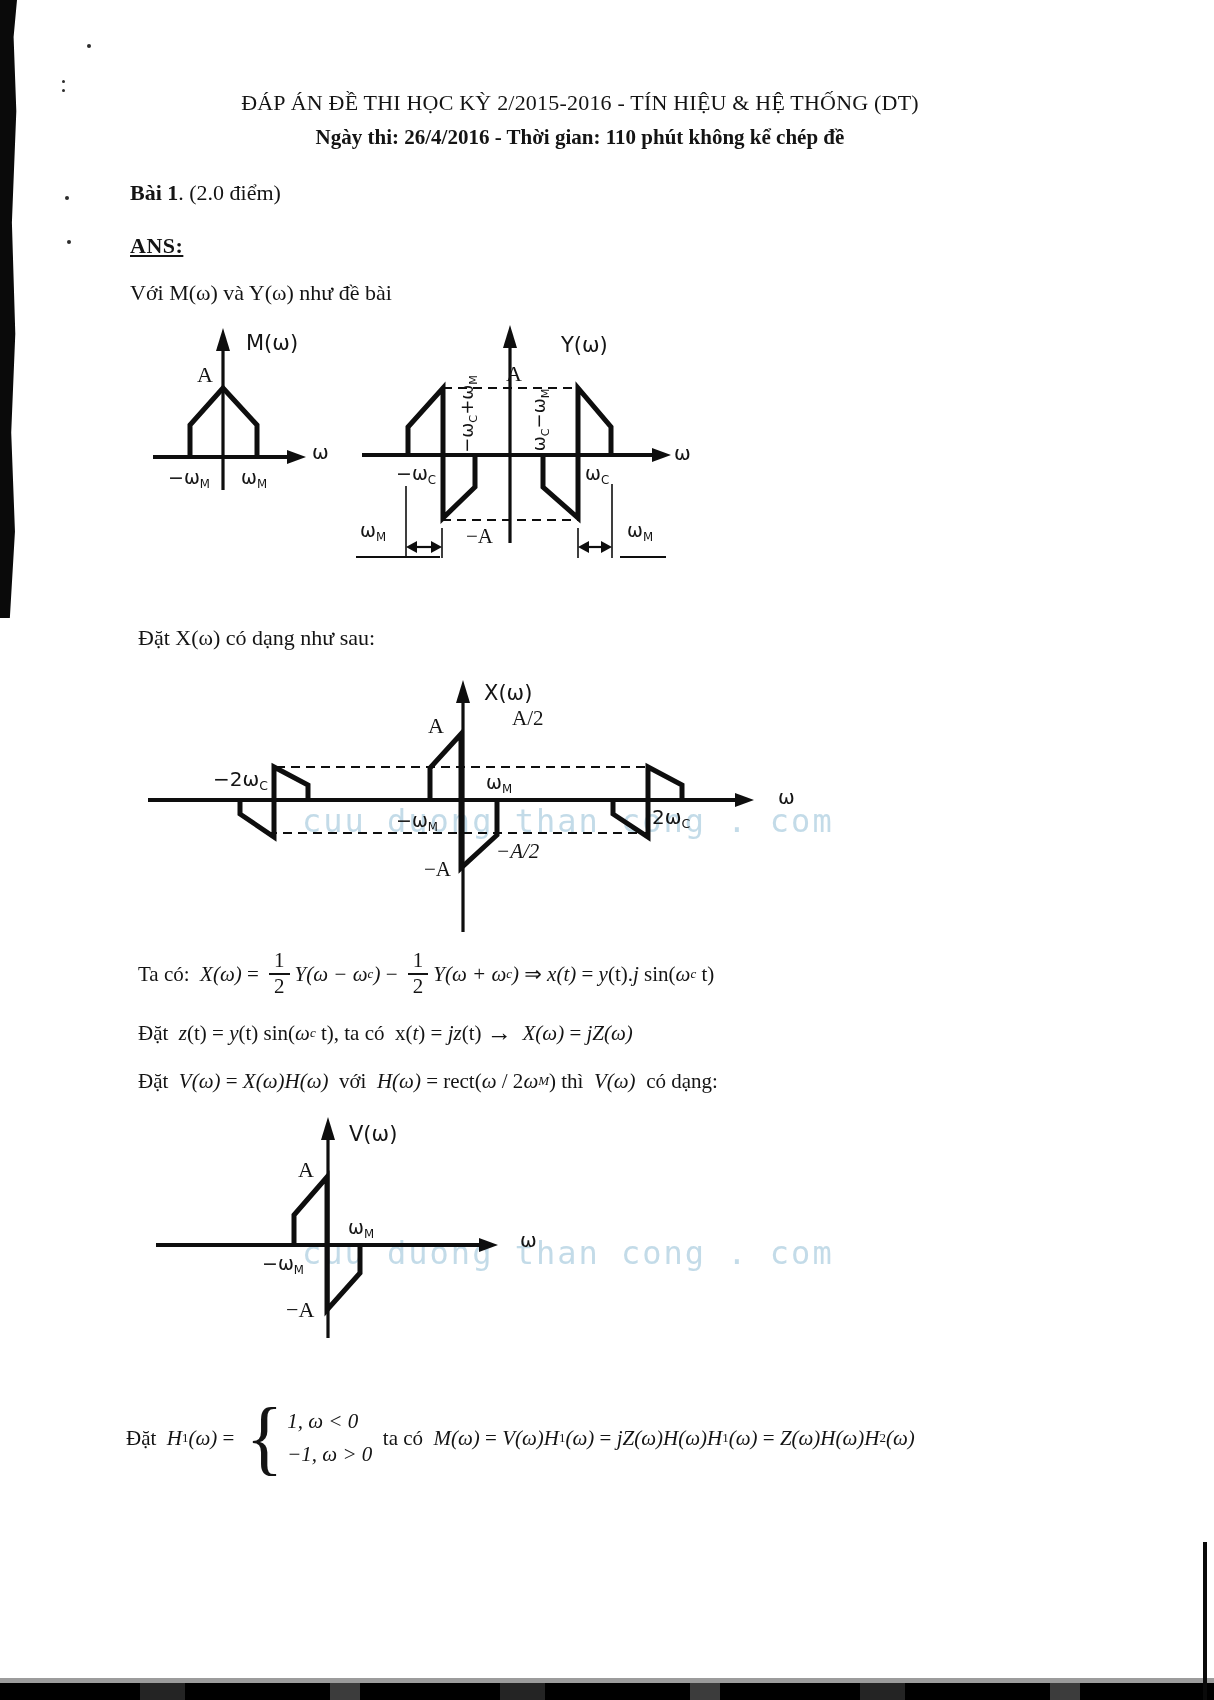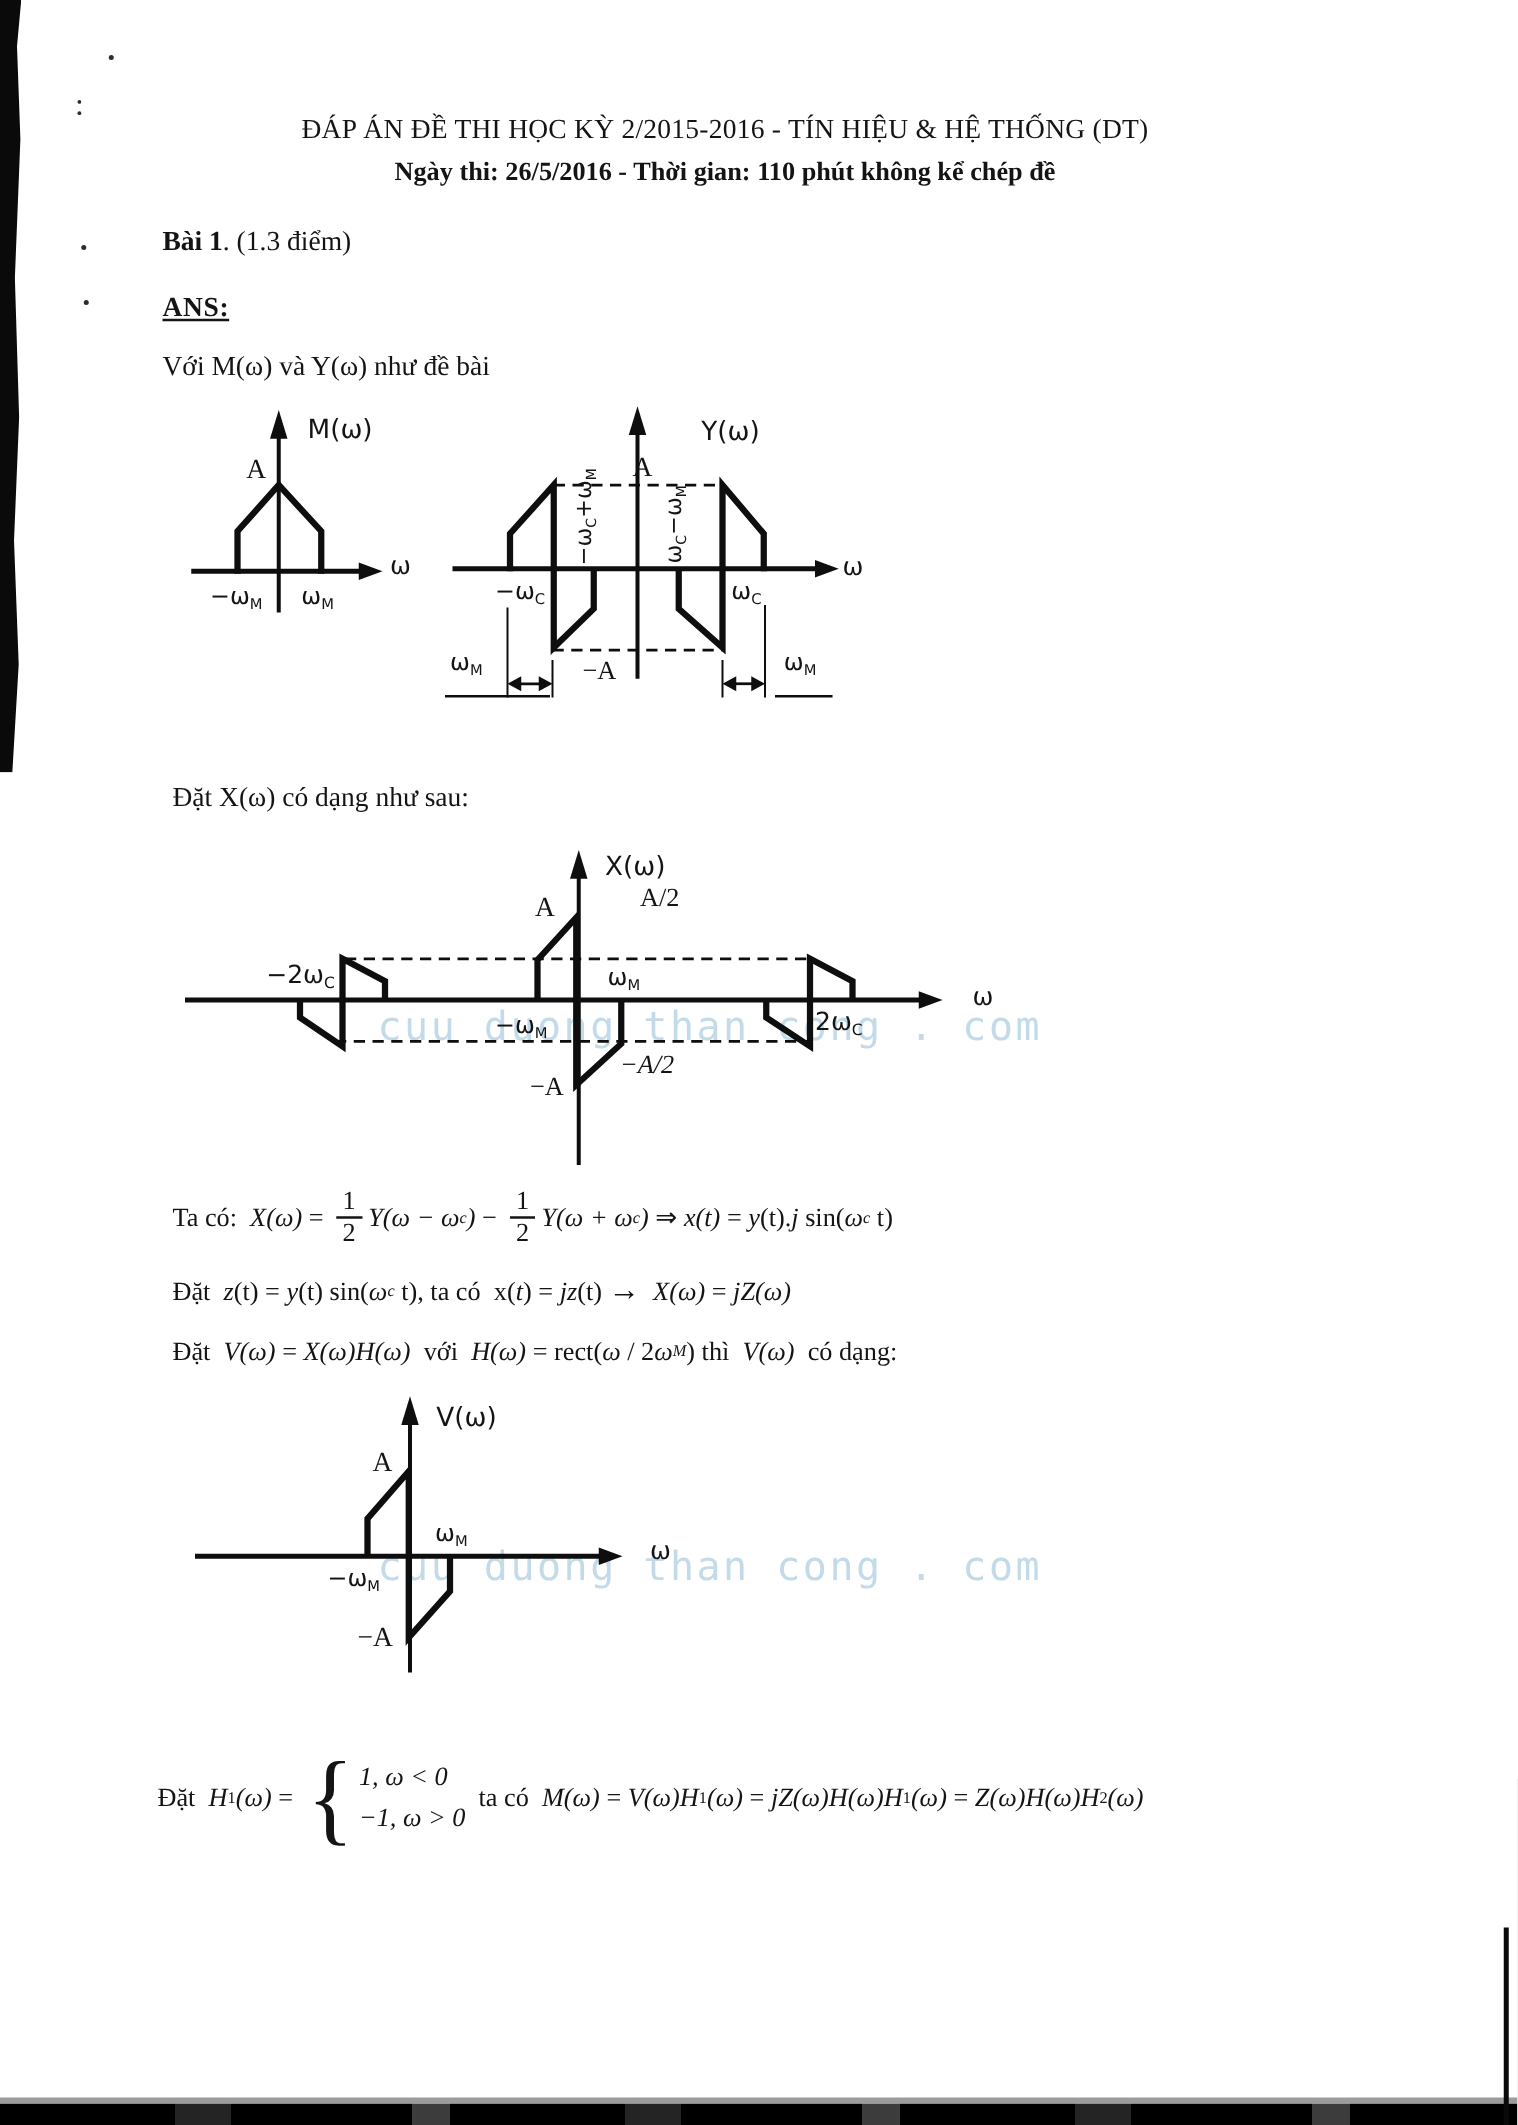--- a/index.html
+++ b/index.html
@@ -55,24 +55,24 @@
 </head>
 <body>
 
 <div id="page">
 
   <div class="wm" style="left:302px;top:802px;">cuu duong than cong . com</div>
   <div class="wm" style="left:302px;top:1234px;">cuu duong than cong . com</div>
 
   <div class="abs" id="header">
     <div id="title1">ĐÁP ÁN ĐỀ THI HỌC KỲ 2/2015-2016  - TÍN HIỆU &amp; HỆ THỐNG (DT)</div>
-    <div id="title2">Ngày thi: 26/5/2016 - Thời gian: 110 phút không kể chép đề</div>
+    <div id="title2">Ngày thi: 26/4/2016 - Thời gian: 110 phút không kể chép đề</div>
   </div>
 
-  <div class="abs bodyline" style="left:130px;top:180px;"><span class="boldpart">Bài 1</span><span>. (1.3 điểm)</span></div>
+  <div class="abs bodyline" style="left:130px;top:180px;"><span class="boldpart">Bài 1</span><span>. (2.0 điểm)</span></div>
 
   <div class="abs bodyline" id="ans" style="left:130px;top:233px;">ANS:</div>
 
   <div class="abs bodyline" style="left:130px;top:280px;">Với M(ω) và Y(ω) như đề bài</div>
 
   <svg style="left:100px;top:300px;" width="600" height="270" viewBox="0 0 600 270">
     <g>
       <line class="stroke" x1="123" y1="46" x2="123" y2="190" stroke-width="3.2"></line>
       <polygon class="fillb" points="123,28 116,51 130,51"></polygon>
       <line class="stroke" x1="53" y1="157" x2="194" y2="157" stroke-width="4"></line>

